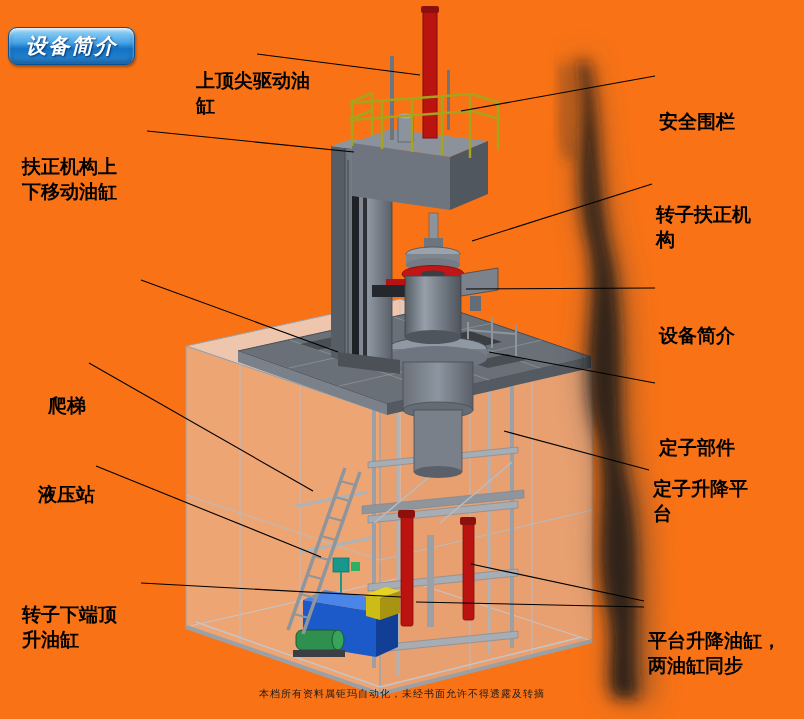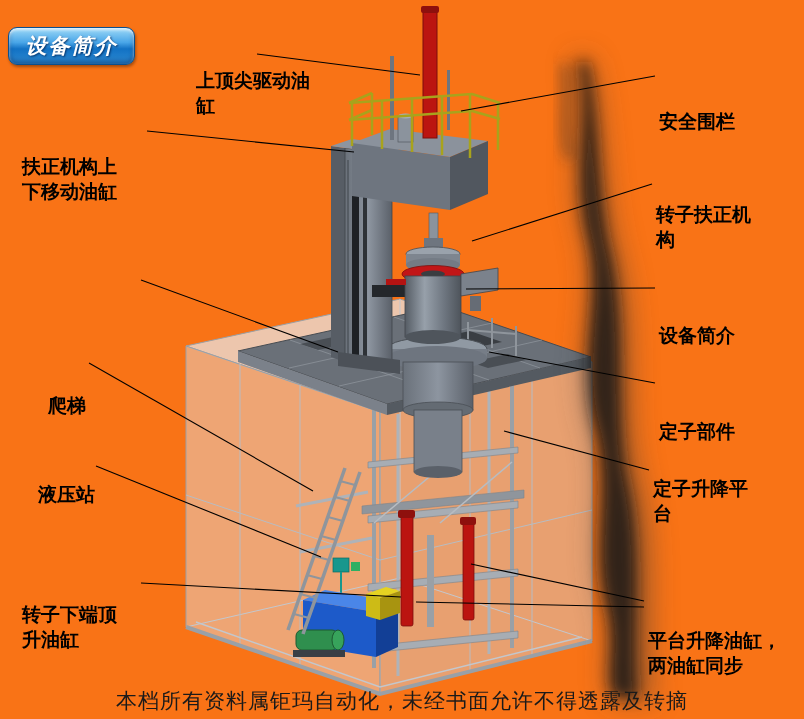--- a/index.html
+++ b/index.html
@@ -16,21 +16,21 @@
   .badge-text{
     color:#fff;font-size:21px;font-weight:700;font-style:italic;letter-spacing:2px;
     text-shadow:1px 1px 2px rgba(0,40,90,.85);
   }
   .lbl{
     position:absolute;font-size:19px;font-weight:700;color:#000;
     line-height:1.32;white-space:pre-line;margin-top:48px;
   }
   .footer{
     position:absolute;left:0;right:0;top:687px;text-align:center;
-    font-size:21px;color:#1a1a1a;letter-spacing:1px;
+    font-size:10px;color:#1a1a1a;letter-spacing:1px;
     font-family:"Liberation Serif","DejaVu Serif",serif;
   }
 </style>
 </head>
 <body>
 
 <div class="stage">
 
   <svg class="art" width="804" height="719" viewBox="0 0 804 719">
     <defs>
@@ -238,21 +238,21 @@
 
   <div class="lbl" style="left:196px;top:20px">上顶尖驱动油
 缸</div>
   <div class="lbl" style="left:659px;top:61px">安全围栏</div>
   <div class="lbl" style="left:22px;top:106px">扶正机构上
 下移动油缸</div>
   <div class="lbl" style="left:656px;top:154px">转子扶正机
 构</div>
   <div class="lbl" style="left:659px;top:275px">设备简介</div>
   <div class="lbl" style="left:48px;top:345px">爬梯</div>
-  <div class="lbl" style="left:659px;top:371px">定子部件</div>
+  <div class="lbl" style="left:659px;top:387px">定子部件</div>
   <div class="lbl" style="left:38px;top:434px">液压站</div>
   <div class="lbl" style="left:653px;top:428px">定子升降平
 台</div>
   <div class="lbl" style="left:648px;top:580px">平台升降油缸，
 两油缸同步</div>
   <div class="lbl" style="left:22px;top:554px">转子下端顶
 升油缸</div>
 
   <div class="footer">本档所有资料属钜玛自动化，未经书面允许不得透露及转摘</div>
 

